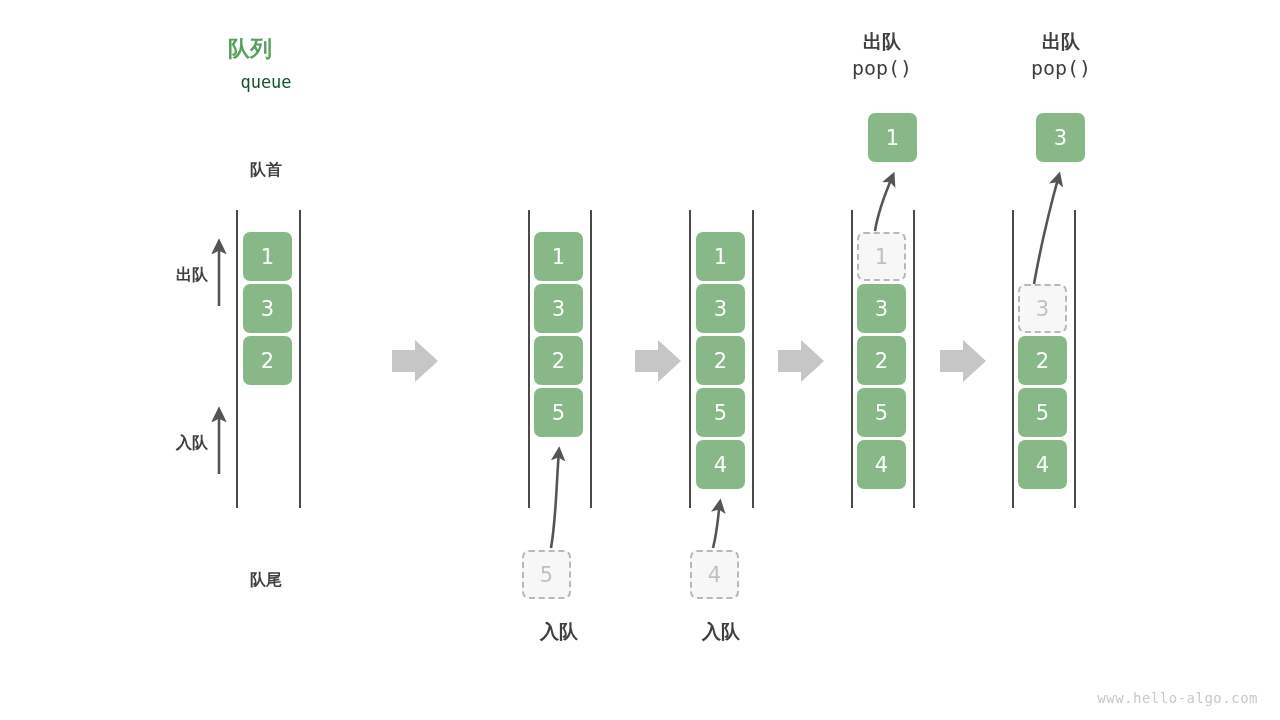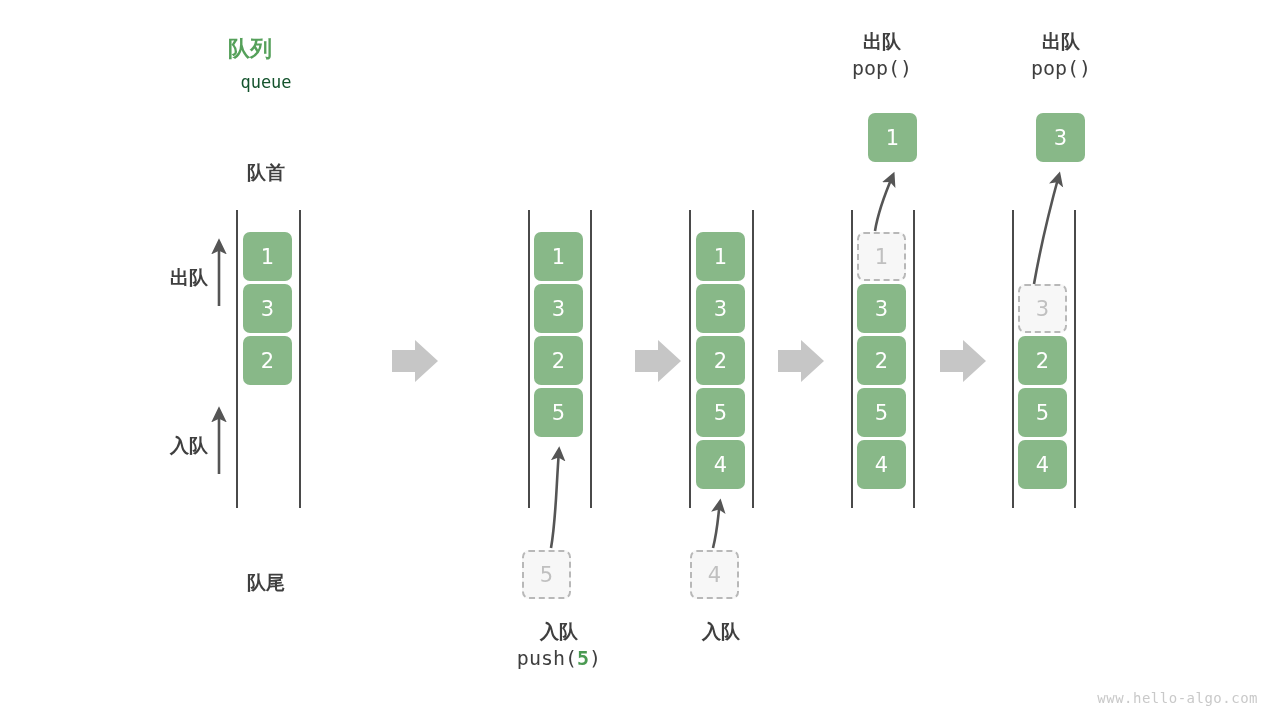--- a/index.html
+++ b/index.html
@@ -43,21 +43,21 @@
   }
   .title-en {
     position: absolute;
     font-size: 17px;
     text-align: center;
     white-space: nowrap;
   }
 
   .side-label {
     position: absolute;
-    font-size: 19px;
+    font-size: 16px;
     white-space: nowrap;
     text-align: center;
   }
 
   .op-label {
     position: absolute;
     text-align: center;
     white-space: nowrap;
     width: 180px;
   }
@@ -147,21 +147,20 @@
     <span class="l1">出队</span>
     <span class="l2">pop()</span>
   </div>
   <div class="op-label" style="left:971px; top:30px;">
     <span class="l1">出队</span>
     <span class="l2">pop()</span>
   </div>
 
   <div class="op-label" style="left:469px; top:620px;">
     <span class="l1">入队</span>
-    <span class="l2"><span>push(</span><span class="num">5</span><span>)</span></span>
   </div>
   <div class="op-label" style="left:631px; top:620px;">
     <span class="l1">入队</span>
   </div>
 
   <div class="rail" style="left:236px;  top:210px; height:298px;"></div>
   <div class="rail" style="left:299px;  top:210px; height:298px;"></div>
 
   <div class="rail" style="left:528px;  top:210px; height:298px;"></div>
   <div class="rail" style="left:590px;  top:210px; height:298px;"></div>

